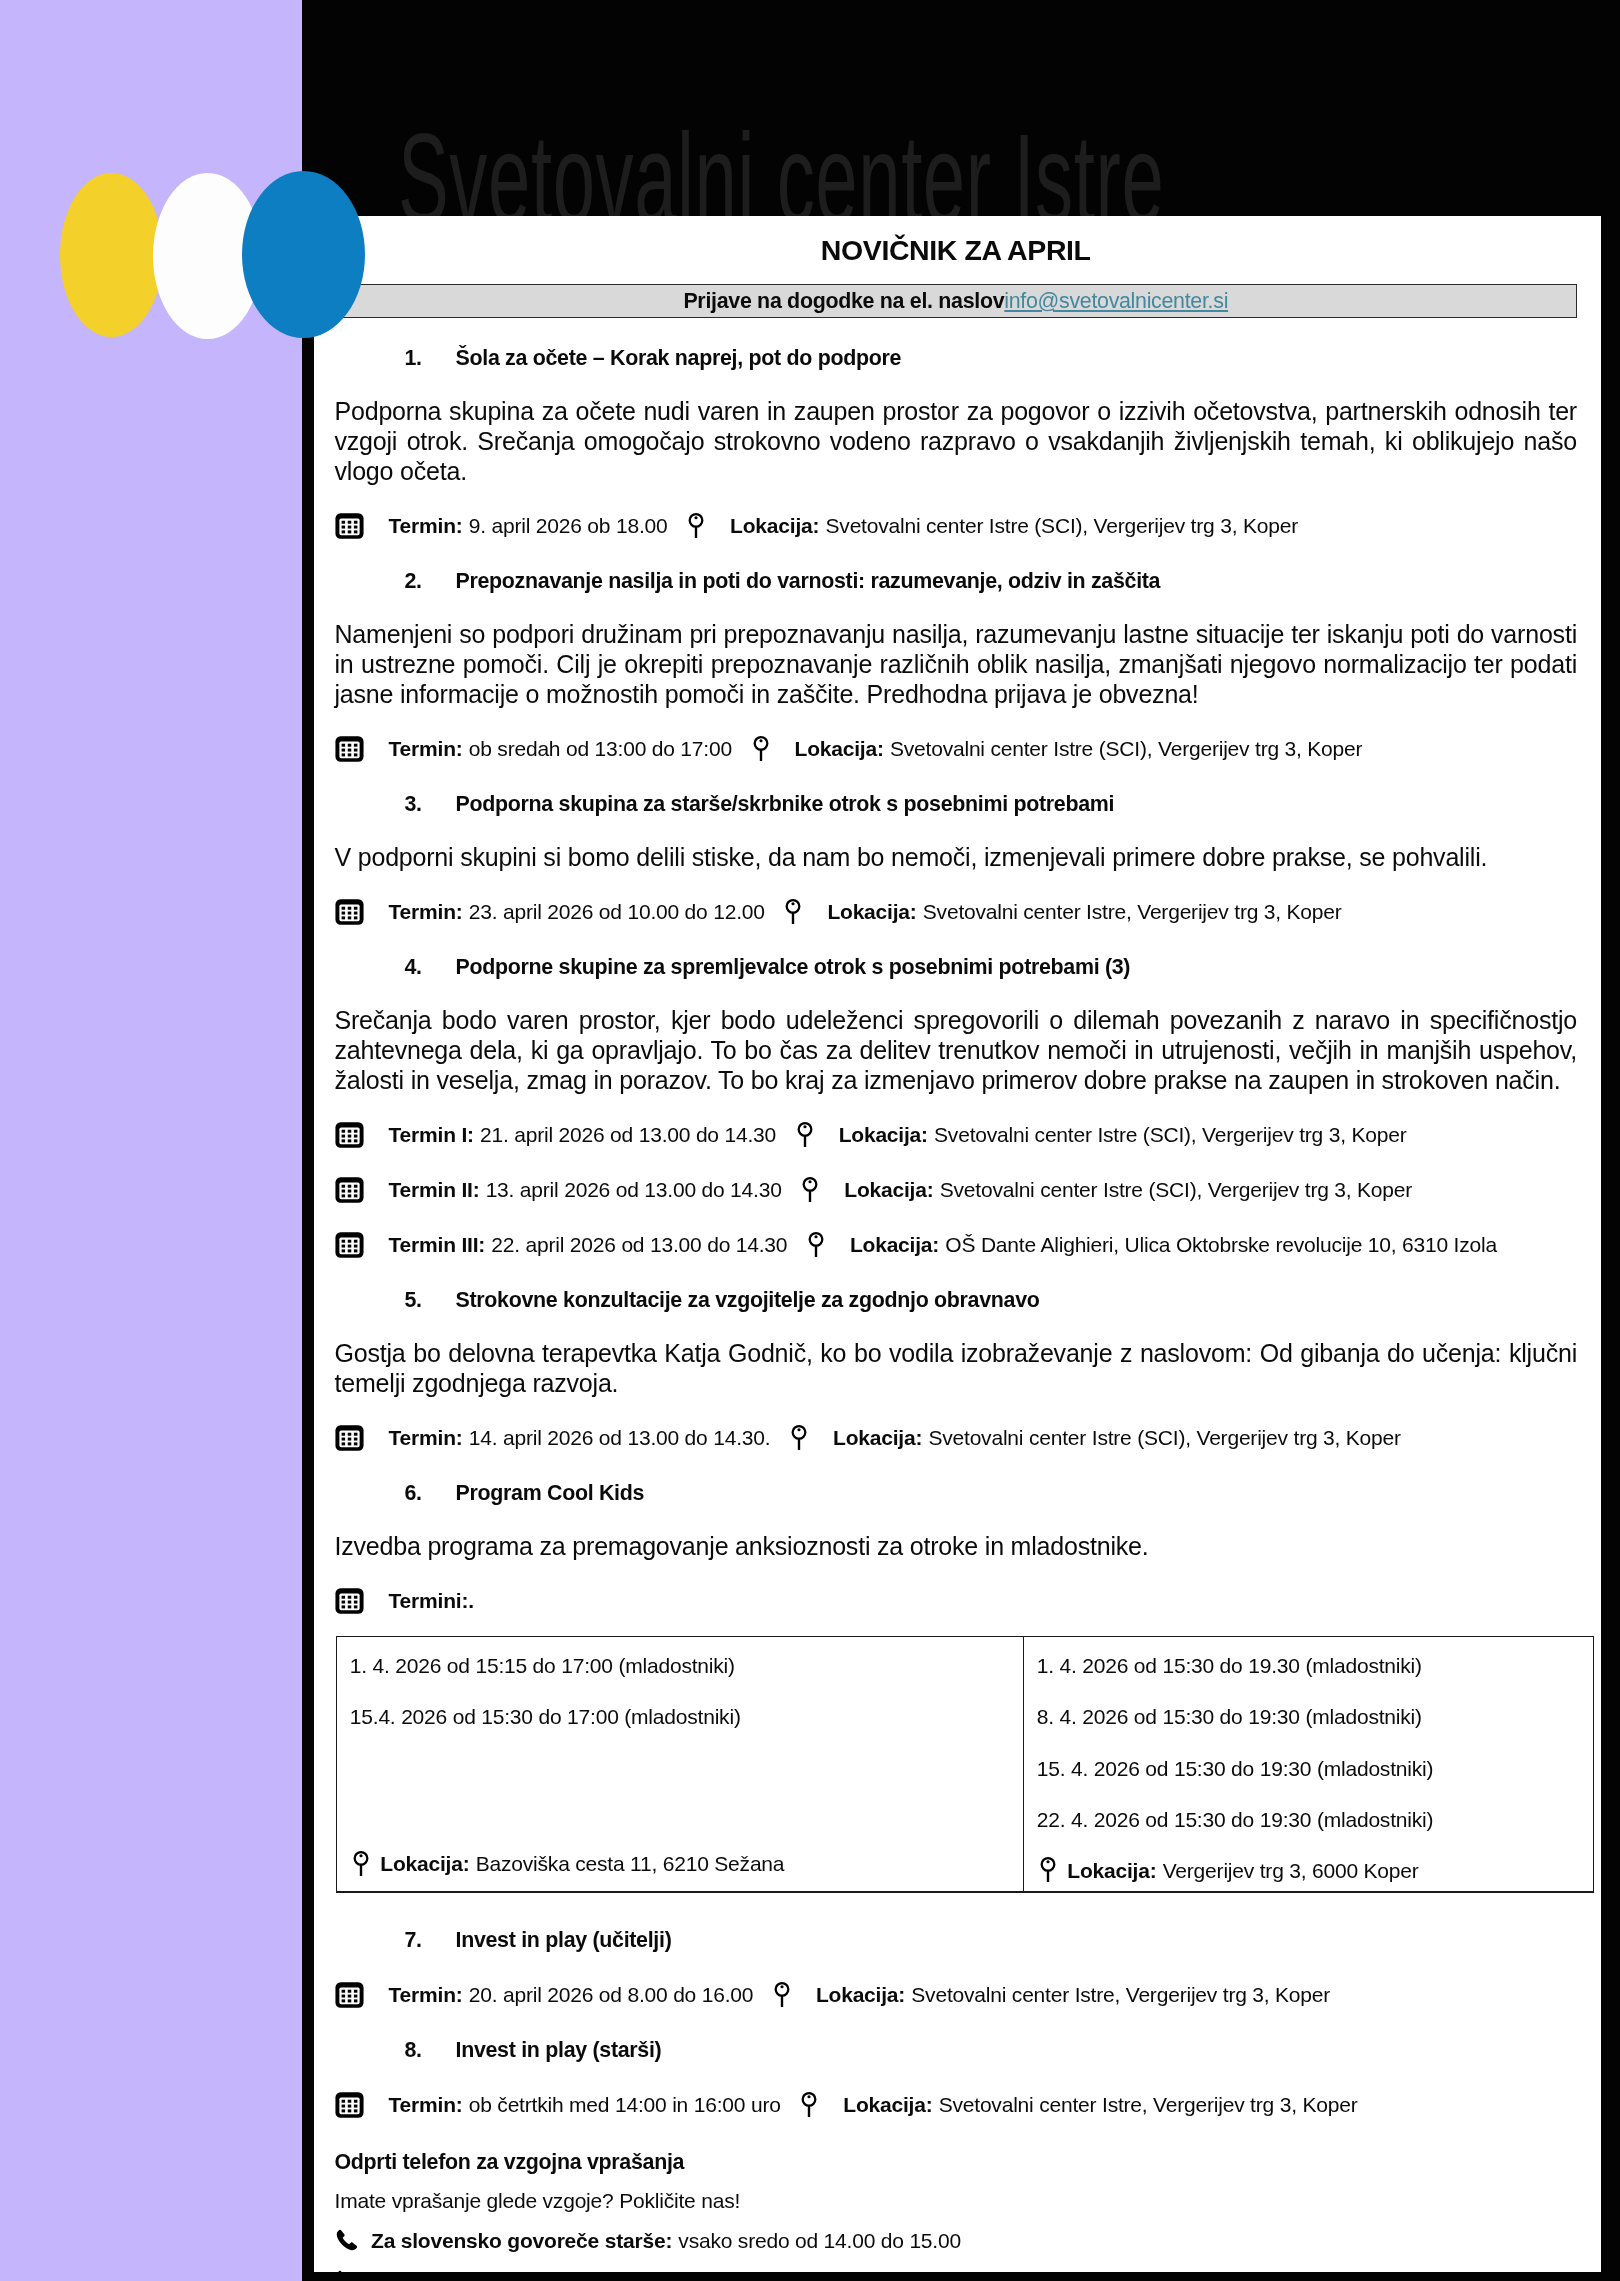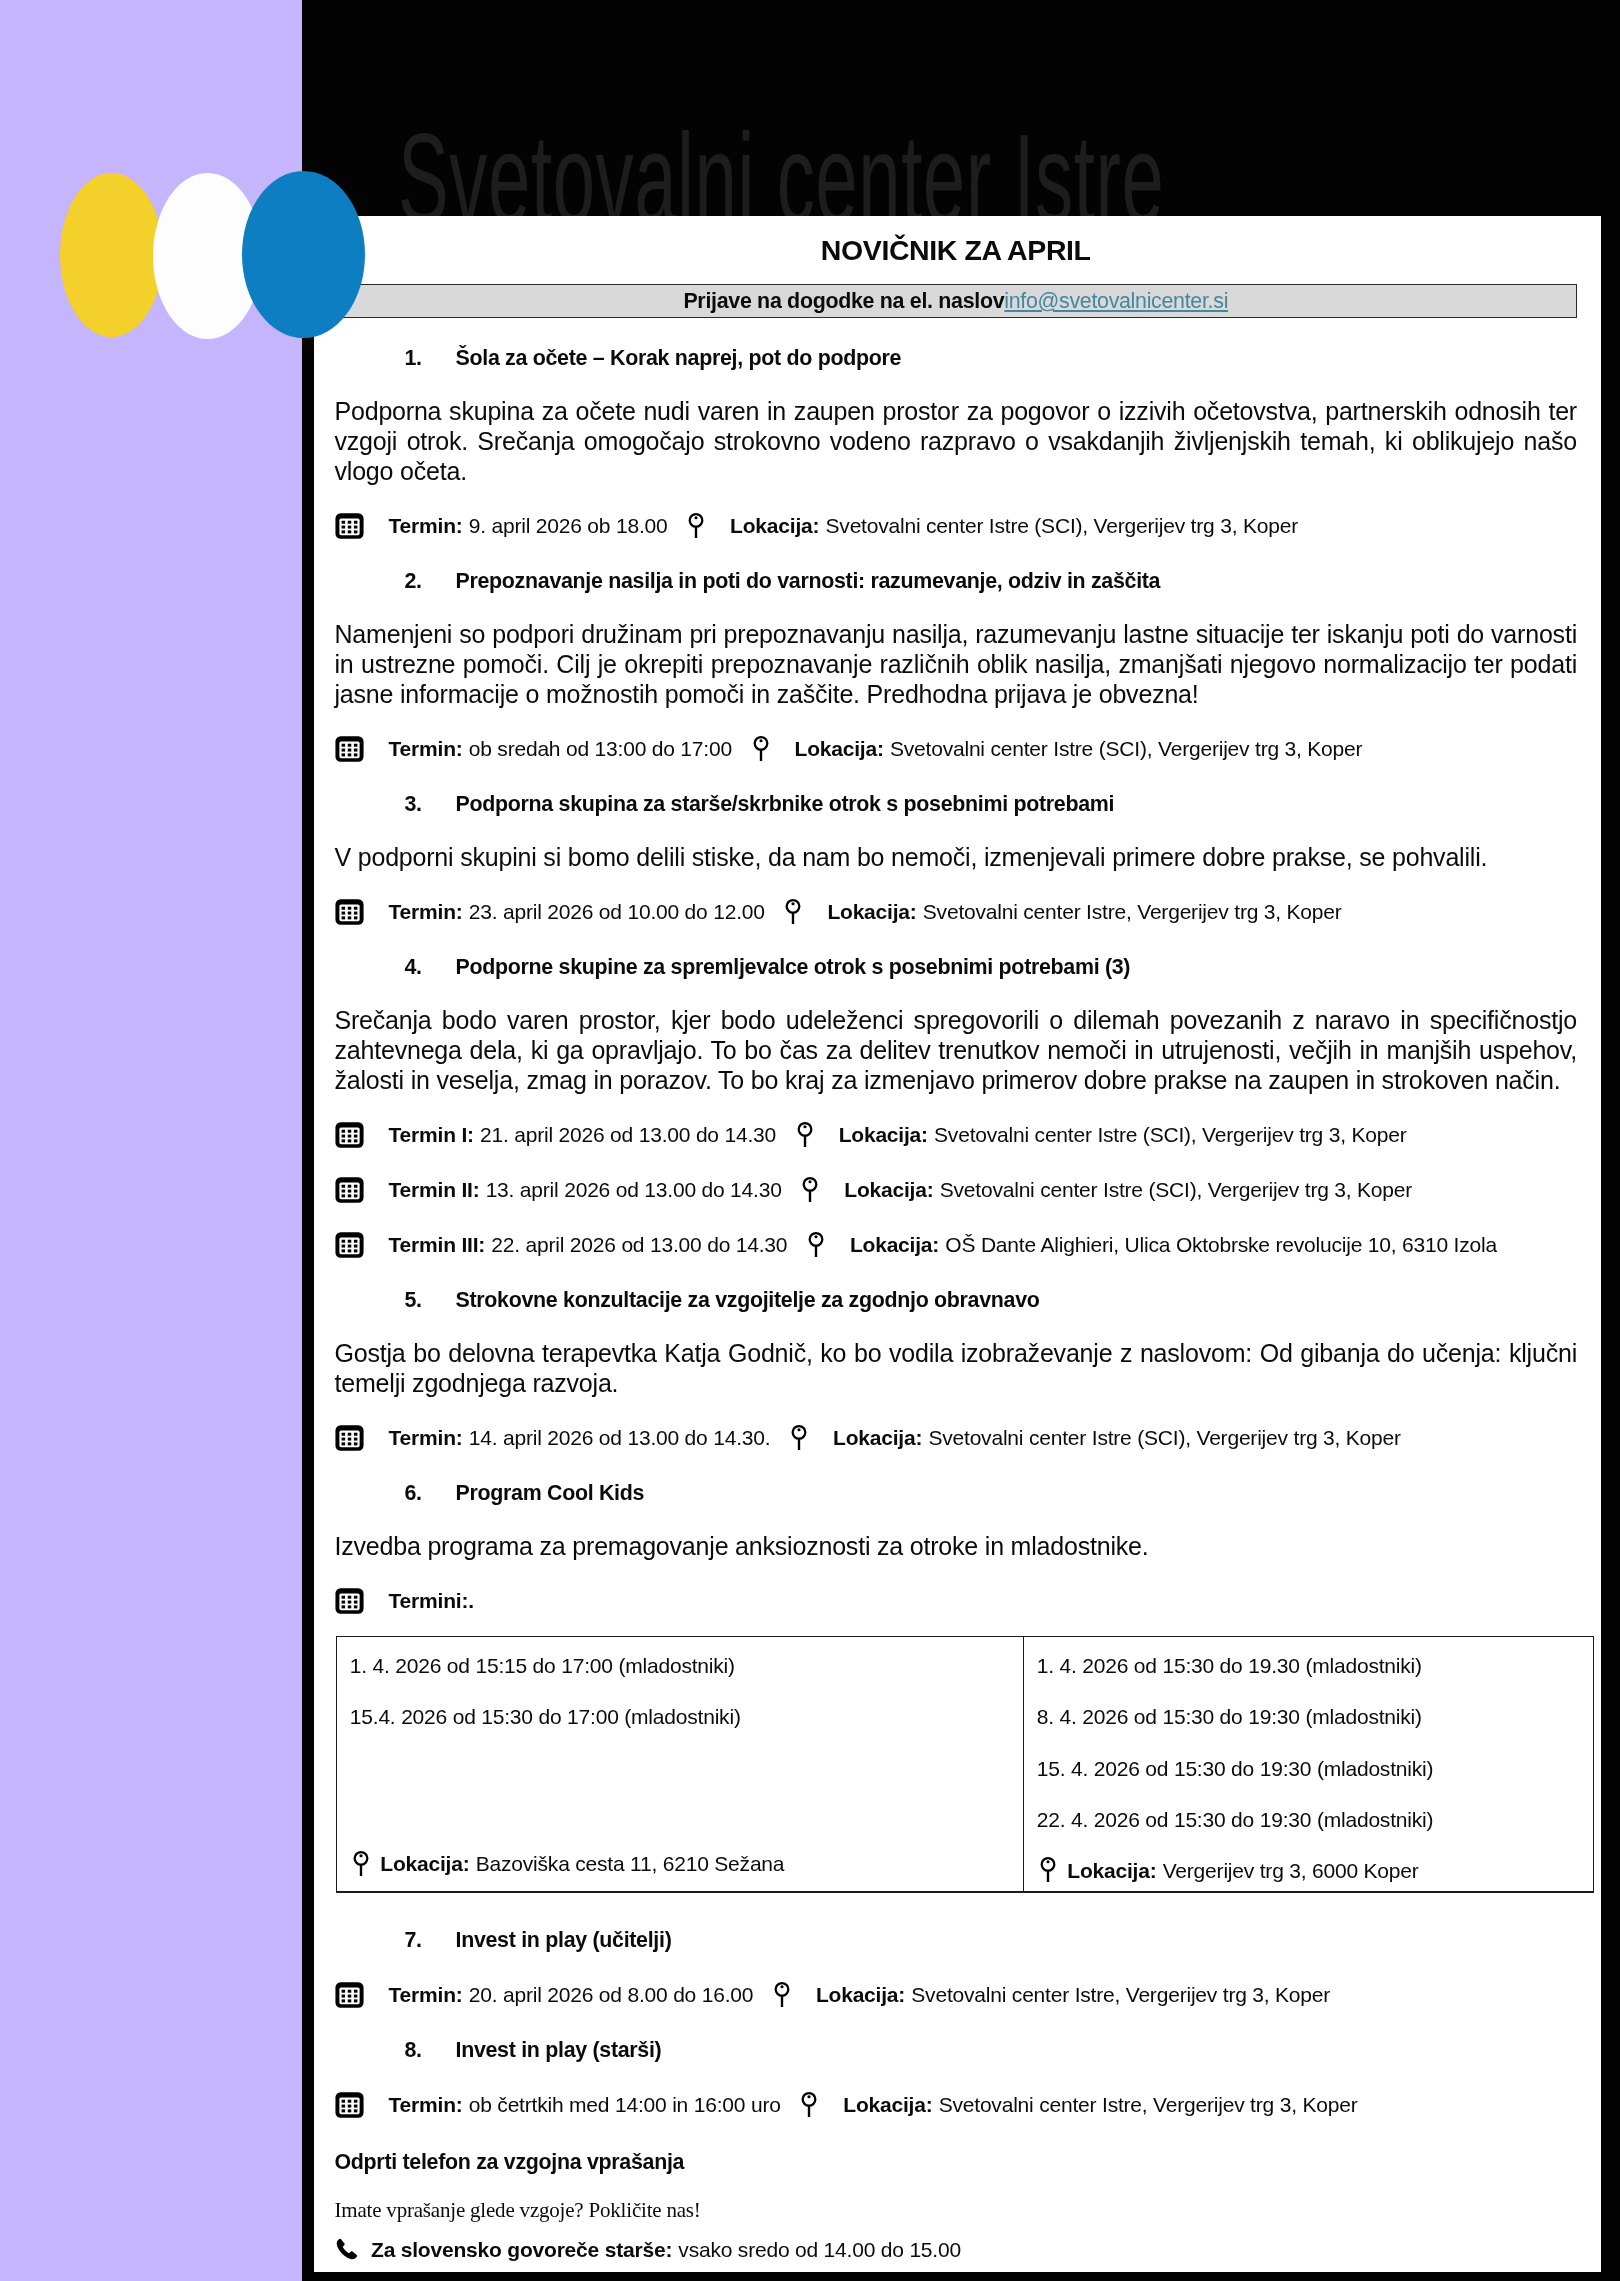--- a/index.html
+++ b/index.html
@@ -39,21 +39,21 @@
   table.ck td{border:1.8px solid #1a1a1a;border-bottom-width:2.7px;vertical-align:top;padding:14.3px 12.5px 12.5px 12.5px;}
   td.ck-l{width:661px;}
   .cellwrap{display:flex;flex-direction:column;height:228px;font-size:21px;letter-spacing:-0.2px;}
   .ckrow{line-height:30px;margin-bottom:21.4px;white-space:nowrap;}
   .ckloc{margin-top:auto;display:flex;align-items:center;}
   .ckloc .b{margin-left:10.7px;}
   .ckloc .v{margin-left:6.2px;}
   .ckloc .ic-pin{margin-left:1.8px;}
   .mt-lg{margin-top:32px;}
   .foot-h{margin-top:27px;font-size:21.4px;font-weight:bold;letter-spacing:-0.3px;line-height:30px;}
-  .foot-intro{margin:18px 0 0 0;font-size:21px;line-height:30px;letter-spacing:-0.2px;font-family:Liberation Serif, serif;}
+  .foot-intro{margin:9px 0 0 0;font-size:21px;line-height:30px;letter-spacing:-0.2px;}
   .contact{margin-top:6.2px;display:flex;align-items:center;font-size:21px;line-height:35px;letter-spacing:-0.2px;}
   .contact .v{margin-left:6.2px;}
   .hidden-defs{position:absolute;width:0;height:0;overflow:hidden;}
 </style>
 </head>
 <body>
 
 <svg class="hidden-defs" aria-hidden="true">
   <defs>
     <symbol id="i-cal" viewBox="0 0 33 31">

